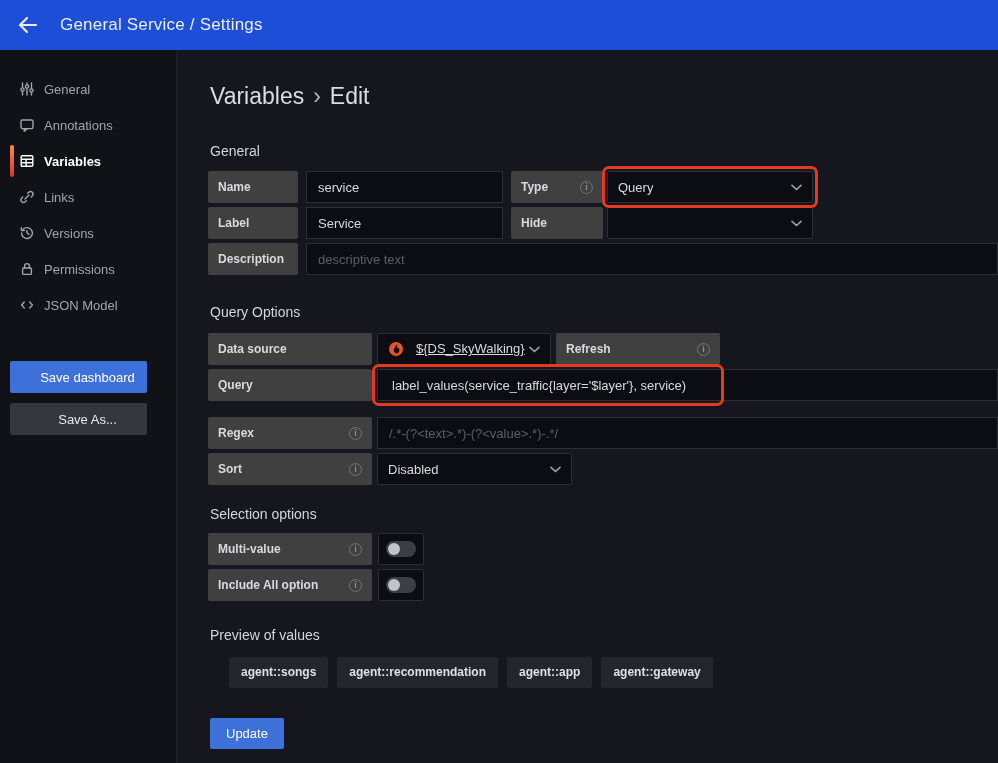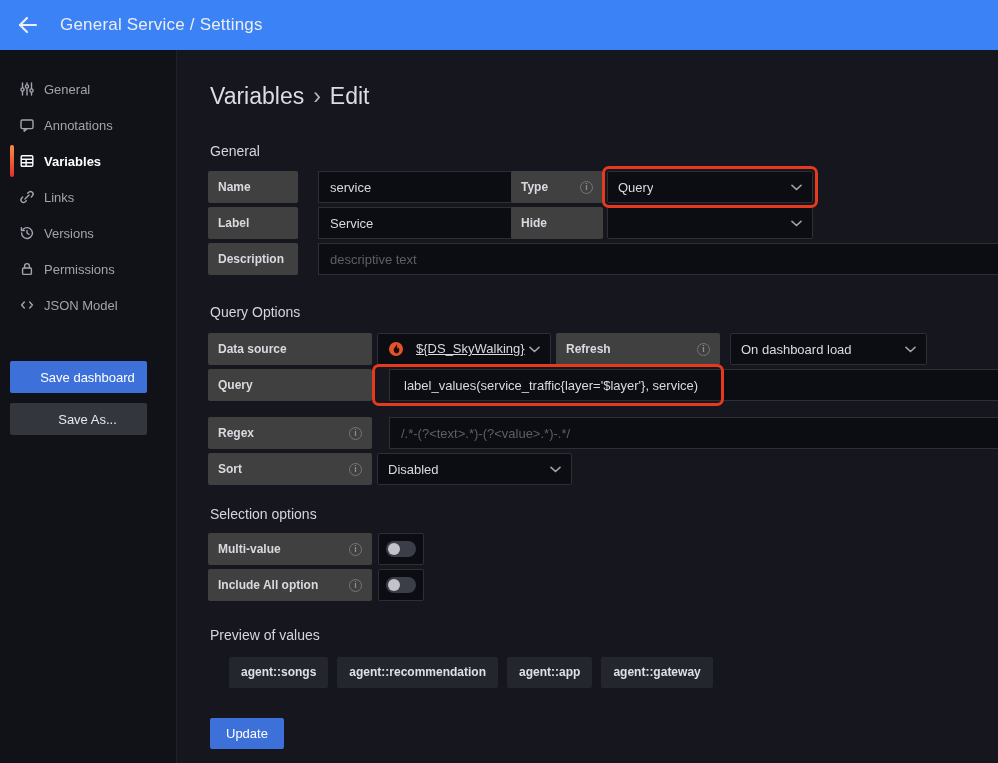--- a/index.html
+++ b/index.html
@@ -1,20 +1,20 @@
 <!DOCTYPE html>
 <html><head>
 <meta charset="utf-8">
 <style>
   * { margin:0; padding:0; box-sizing:border-box; }
   body { background:#0b0b10; font-family:"Liberation Sans", sans-serif; }
   .screen { position:relative; width:998px; height:763px; background:#111118; overflow:hidden; }
 
   
-  .header { position:absolute; left:0; top:0; width:998px; height:50px; background:#3b82f6; }
+  .header { position:absolute; left:0; top:0; width:998px; height:50px; background:#1d4ed8; }
   .back-btn { position:absolute; left:16px; top:13px; width:24px; height:24px; cursor:pointer; color:#ecedf0; }
   .header-title { position:absolute; left:60px; top:0; height:50px; display:flex; align-items:center;
                   font-size:17px; font-weight:500; color:#ecedf0; letter-spacing:.2px; }
 
   
   .sidebar { position:absolute; left:0; top:50px; width:177px; height:713px; background:#111118; border-right:1px solid #21212a; }
   .nav-item { position:absolute; left:0; width:176px; height:36px; display:flex; align-items:center; gap:9px;
               padding-left:19px; color:#a2a4ad; font-size:13px; cursor:pointer; }
   .nav-item svg { flex:0 0 auto; }
   .nav-item.active { color:#ffffff; font-weight:700; }
@@ -27,21 +27,21 @@
 
   
   .content { position:absolute; left:177px; top:50px; width:821px; height:713px; background:#16161e; overflow:hidden; }
   .page-title { position:absolute; left:33px; top:33px; display:flex; gap:9px; font-size:23px; font-weight:500; color:#dcdde2; }
   .page-title .sep { color:#b6b7bf; }
   .sec-h { position:absolute; font-size:14px; font-weight:500; color:#d5d6db; }
 
   .fl { position:absolute; height:32px; background:#404040; border-radius:2px; display:flex; align-items:center;
         justify-content:space-between; padding:0 10px; font-size:12px; font-weight:600; color:#d9dadf; }
   .inp { position:absolute; height:32px; background:#0c0d12; border:1px solid #2d2f37; border-radius:0;
-         color:#d9dadf; font-size:13px; font-family:inherit; padding:15px 11px; outline:none;margin-left:12px; }
+         color:#d9dadf; font-size:13px; font-family:inherit; padding:15px 11px; outline:none; }
   .inp::placeholder { color:#5d5f68; }
   .select { position:absolute; height:32px; background:#0c0d12; border:1px solid #2d2f37; border-radius:2px;
             display:flex; align-items:center; justify-content:space-between; padding:0 10px;
             color:#d9dadf; font-size:13px; cursor:pointer; }
   .select .val { white-space:nowrap; overflow:hidden; }
   .ds-left { display:flex; align-items:flex-start; gap:12px;text-decoration:underline; }
 
   .info-i { width:13px; height:13px; border:1px solid #74757d; border-radius:50%; color:#8b8c94;
             font-size:9px; line-height:11px; text-align:center; font-style:normal; flex:0 0 auto; cursor:default; }
 
@@ -204,26 +204,20 @@
       </span>
       <svg width="11" height="7" viewBox="0 0 11 7" fill="none">
           <path d="M1 1.4l4.5 4.1L10 1.4" stroke="#9fa0a8" stroke-width="1.6" stroke-linecap="round"></path>
         </svg>
     </div>
 
     <div class="fl" style="left:379px; top:283px; width:164px">
       <span>Refresh</span>
       <i class="info-i">i</i>
     </div>
-    <div class="select" style="left:553px; top:283px; width:197px">
-      <span class="val">On dashboard load</span>
-      <svg width="11" height="7" viewBox="0 0 11 7" fill="none">
-          <path d="M1 1.4l4.5 4.1L10 1.4" stroke="#9fa0a8" stroke-width="1.6" stroke-linecap="round"></path>
-        </svg>
-    </div>
 
     <div class="fl" style="left:31px; top:319px; width:164px">
         <span>Query</span>
       </div>
     <div class="inp" style="left:200px; top:319px; width:621px; display:flex; align-items:center; padding-left:14px">
       <span style="white-space:nowrap">label_values(service_traffic{layer='$layer'}, service)</span>
     </div>
     <div class="red-ring" style="left:195px; top:314px; width:352px; height:42px"></div>
 
     <div class="fl" style="left:31px; top:367px; width:164px">

